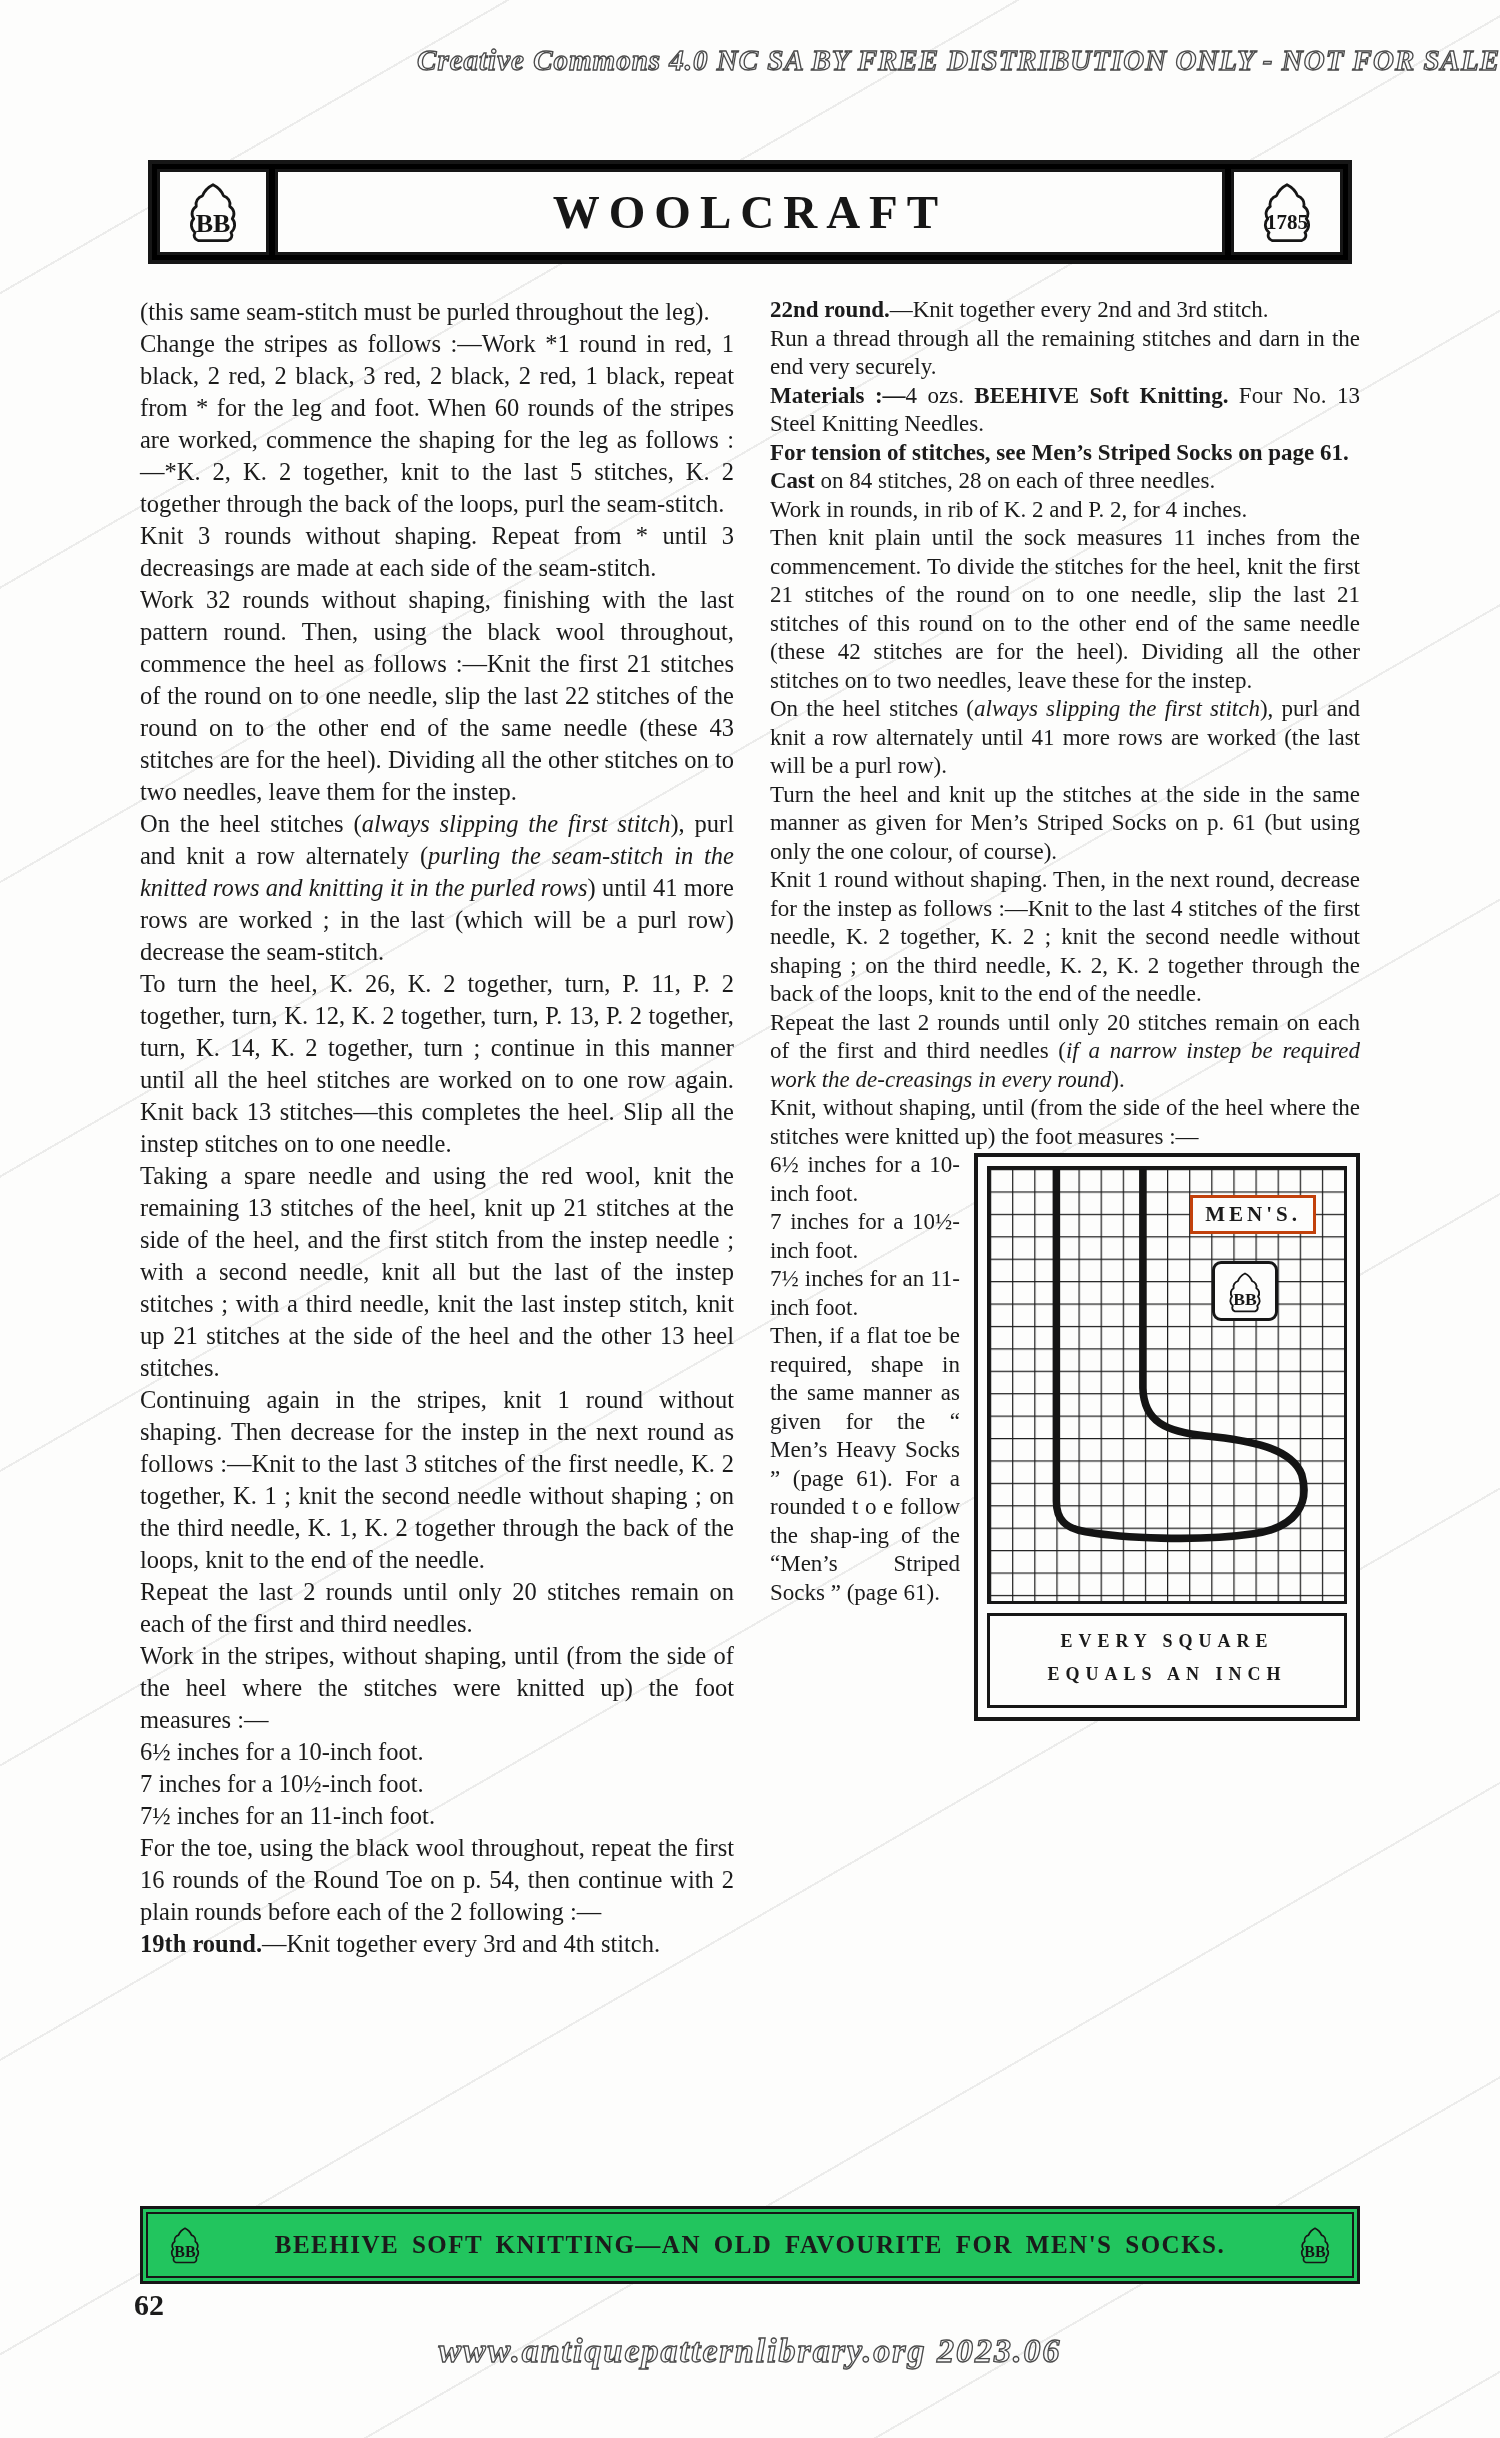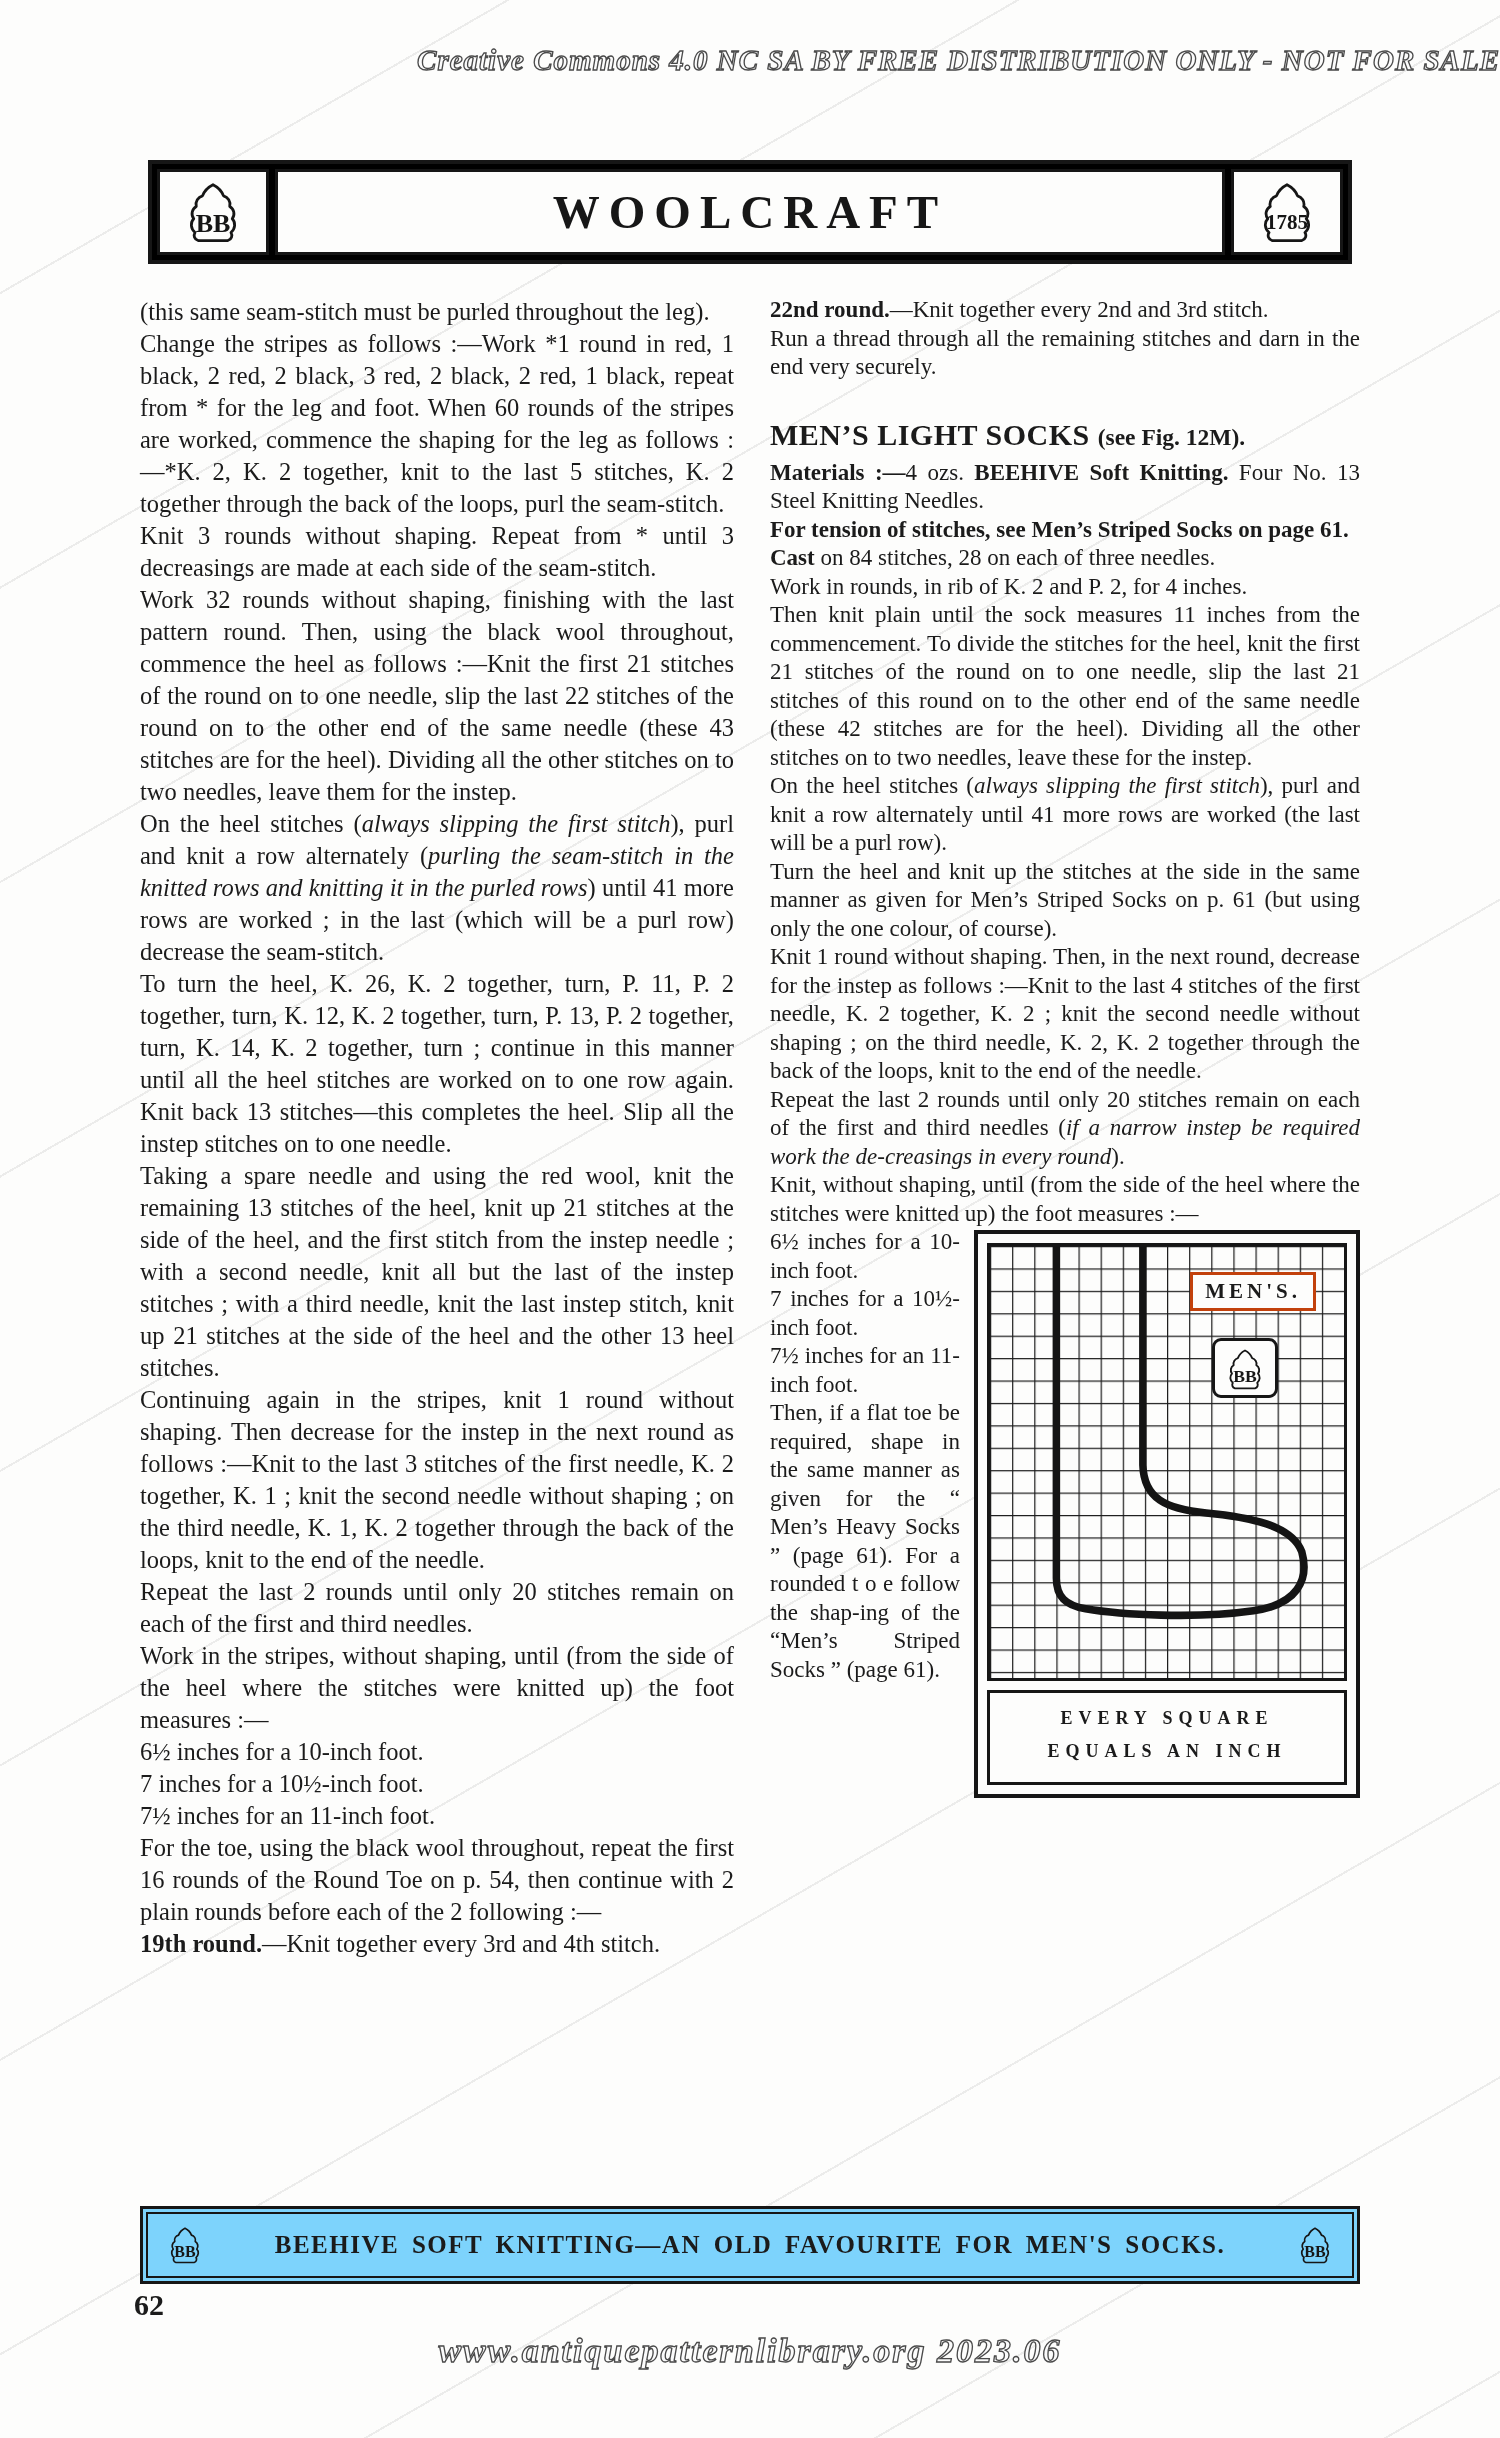--- a/index.html
+++ b/index.html
@@ -65,21 +65,21 @@
     border-radius:9px;padding:4px 9px 2px 9px;
   }
   .fig-logo svg{width:42px;height:48px;display:block;}
   .fig-caption{
     border:3px solid #161616;margin-top:9px;padding:9px 0 14px 0;text-align:center;
     font-weight:700;font-size:18px;letter-spacing:6px;line-height:33px;
   }
   
   .strip{
     position:absolute;top:2206px;left:140px;width:1220px;box-sizing:border-box;
-    border:3px solid #161616;background:#7dd3fc;
+    border:3px solid #161616;background:#22c55e;
   }
   .strip-inner{
     border:2px solid #161616;margin:3px;height:62px;display:flex;align-items:center;
   }
   .strip-inner svg{width:38px;height:46px;margin:0 18px;flex:none;}
   .strip-text{flex:1;text-align:center;font-weight:700;font-size:25px;letter-spacing:1.5px;word-spacing:5px;}
   .page-number{position:absolute;top:2288px;left:134px;font-weight:700;font-size:30px;}
   .site-footer{position:absolute;top:2332px;left:0;width:100%;text-align:center;font-size:34px;letter-spacing:2px;}
 </style>
 </head>
@@ -134,21 +134,20 @@
       <p><span>6½ inches for a 10-inch foot.</span></p>
       <p><span>7 inches for a 10½-inch foot.</span></p>
       <p><span>7½ inches for an 11-inch foot.</span></p>
       <p><span>For the toe, using the black wool throughout, repeat the first 16 rounds of the Round Toe on p. 54, then continue with 2 plain rounds before each of the 2 following :—</span></p>
       <p><span class="b">19th round.</span><span>—Knit together every 3rd and 4th stitch.</span></p>
     </div>
   <div class="col col-right">
     <div id="right-top">
         <p><span class="b">22nd round.</span><span>—Knit together every 2nd and 3rd stitch.</span></p>
         <p><span>Run a thread through all the remaining stitches and darn in the end very securely.</span></p>
-        <p class="heading"><span class="h">MEN’S LIGHT SOCKS </span><span class="hs">(see Fig. 12M).</span></p>
         <p><span class="b">Materials :—</span><span>4 ozs. </span><span class="b">BEEHIVE Soft Knitting.</span><span>  Four No. 13 Steel Knitting Needles.</span></p>
         <p><span class="b">For tension of stitches, see Men’s Striped Socks on page 61.</span></p>
         <p><span class="b">Cast</span><span> on 84 stitches, 28 on each of three needles.</span></p>
         <p><span>Work in rounds, in rib of K. 2 and P. 2, for 4 inches.</span></p>
         <p><span>Then knit plain until the sock measures 11 inches from the commencement.  To divide the stitches for the heel, knit the first 21 stitches of the round on to one needle, slip the last 21 stitches of this round on to the other end of the same needle (these 42 stitches are for the heel).  Dividing all the other stitches on to two needles, leave these for the instep.</span></p>
         <p><span>On the heel stitches (</span><span class="i">always slipping the first stitch</span><span>), purl and knit a row alternately until 41 more rows are worked (the last will be a purl row).</span></p>
         <p><span>Turn the heel and knit up the stitches at the side in the same manner as given for Men’s Striped Socks on p. 61 (but using only the one colour, of course).</span></p>
         <p><span>Knit 1 round without shaping.  Then, in the next round, decrease for the instep as follows :—Knit to the last 4 stitches of the first needle, K. 2 together, K. 2 ;  knit the second needle without shaping ;  on the third needle, K. 2, K. 2 together through the back of the loops, knit to the end of the needle.</span></p>
         <p><span>Repeat the last 2 rounds until only 20 stitches remain on each of the first and third needles (</span><span class="i">if a narrow instep be required work the de-creasings in every round</span><span>).</span></p>
         <p><span>Knit, without shaping, until (from the side of the heel where the stitches were knitted up) the foot measures :—</span></p>

